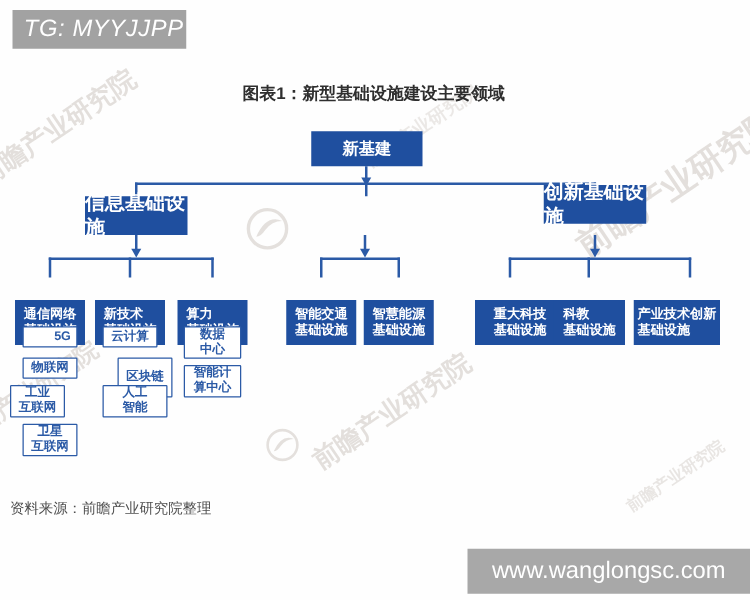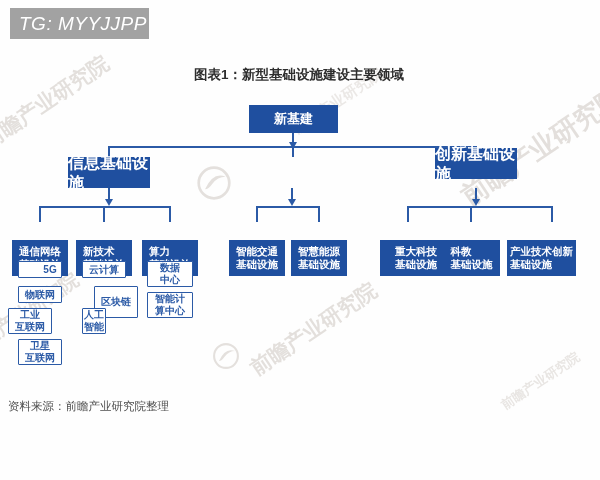--- a/index.html
+++ b/index.html
@@ -86,20 +86,21 @@
   <svg class="wm-logo" style="left:196px;top:165px;" width="36" height="36" viewBox="0 0 40 40">
     <circle cx="20" cy="20" r="17" fill="none" stroke="#cfc9c3" stroke-width="3"></circle>
     <path d="M10 27 Q19 7 33 13 Q24 13 18 21 Q14 27 10 27 Z" fill="#cfc9c3"></path>
   </svg>
   <svg class="wm-logo" style="left:212px;top:342px;" width="28" height="28" viewBox="0 0 40 40">
     <circle cx="20" cy="20" r="17" fill="none" stroke="#cfc9c3" stroke-width="3"></circle>
     <path d="M10 27 Q19 7 33 13 Q24 13 18 21 Q14 27 10 27 Z" fill="#cfc9c3"></path>
   </svg>
 
   <div class="tg-banner">TG: MYYJJPP</div>
+  <div class="url-bar">www.wanglongsc.com</div>
 
   <div class="fig-title">图表1：新型基础设施建设主要领域</div>
 
   <div class="vline" style="left:292px;top:133px;height:12px;"></div>
   <div class="arrow" style="left:289px;top:142px;"></div>
   <div class="hline" style="left:108px;top:146px;width:369px;"></div>
   <div class="vline" style="left:108px;top:146px;height:11px;"></div>
   <div class="vline" style="left:292px;top:148px;height:9px;"></div>
   <div class="vline" style="left:475px;top:146px;height:11px;"></div>
 
@@ -147,21 +148,21 @@
 
   <div class="whitebox" style="left:18px;top:261px;width:44px;height:17px;padding-left:20px;">5G</div>
   <div class="whitebox" style="left:18px;top:286px;width:44px;height:17px;">物联网</div>
   <div class="whitebox" style="left:8px;top:308px;width:44px;height:26px;">工业
 互联网</div>
   <div class="whitebox" style="left:18px;top:339px;width:44px;height:26px;">卫星
 互联网</div>
 
   <div class="whitebox" style="left:82px;top:261px;width:44px;height:17px;">云计算</div>
   <div class="whitebox" style="left:82px;top:286px;width:44px;height:32px;margin-left:12px;">区块链</div>
-  <div class="whitebox" style="left:82px;top:308px;width:24px;height:26px;">人工
+  <div class="whitebox" style="left:82px;top:308px;width:52px;height:26px;">人工
 智能</div>
 
   <div class="whitebox" style="left:147px;top:261px;width:46px;height:26px;">数据
 中心</div>
   <div class="whitebox" style="left:147px;top:292px;width:46px;height:26px;">智能计
 算中心</div>
 
   <div class="src-note">资料来源：前瞻产业研究院整理</div>
 
 </div>

